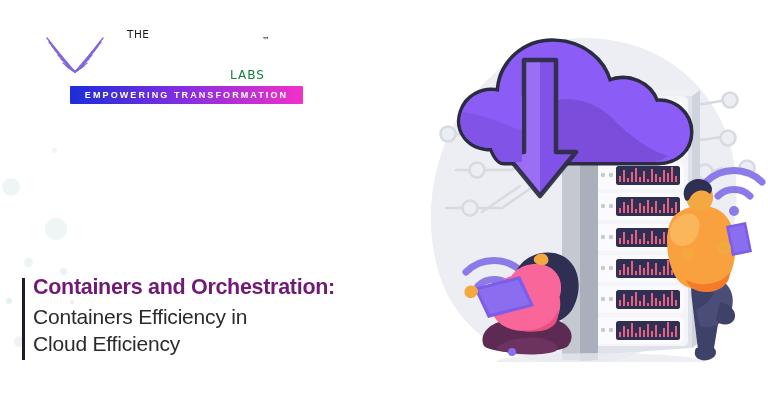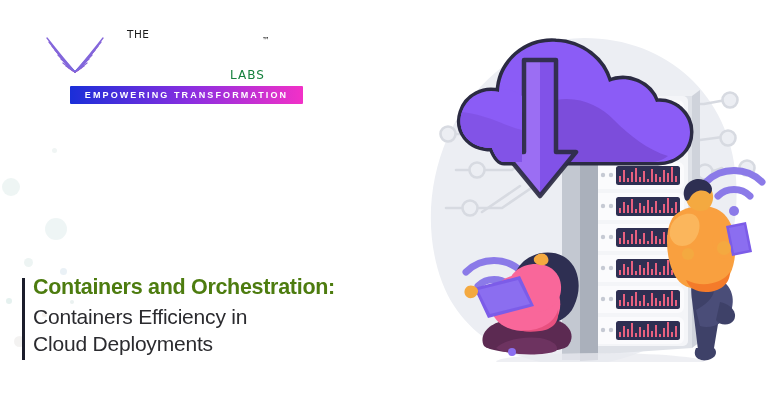--- a/index.html
+++ b/index.html
@@ -225,23 +225,23 @@
     </div>
 
     <div id="logo-tagline" style="background: linear-gradient(90deg, rgb(26, 46, 216) 0%, rgb(139, 46, 224) 52%, rgb(242, 49, 199) 100%);">
       <span>EMPOWERING TRANSFORMATION</span>
     </div>
   </div>
 
   <div id="headline-block">
     <div id="headline-rule" style="background: rgb(27, 29, 43);"></div>
     <div id="headline-text">
-      <h1 id="headline-title" style="color: #4d7c0f;">Containers and Orchestration:</h1>
+      <h1 id="headline-title" style="color: #701a75;">Containers and Orchestration:</h1>
       <p class="headline-sub" id="sub1" style="color: rgb(43, 43, 47);">Containers Efficiency in</p>
-      <p class="headline-sub" id="sub2" style="color: rgb(43, 43, 47);">Cloud Deployments</p>
+      <p class="headline-sub" id="sub2" style="color: rgb(43, 43, 47);">Cloud Efficiency</p>
     </div>
   </div>
 
   <div id="illustration">
     <svg viewBox="0 0 368 414" width="368" height="414" aria-hidden="true">
       <defs>
         <clipPath id="screenClip">
             <rect x="0" y="0" width="1000" height="1000"></rect>
           </clipPath>
       </defs>

